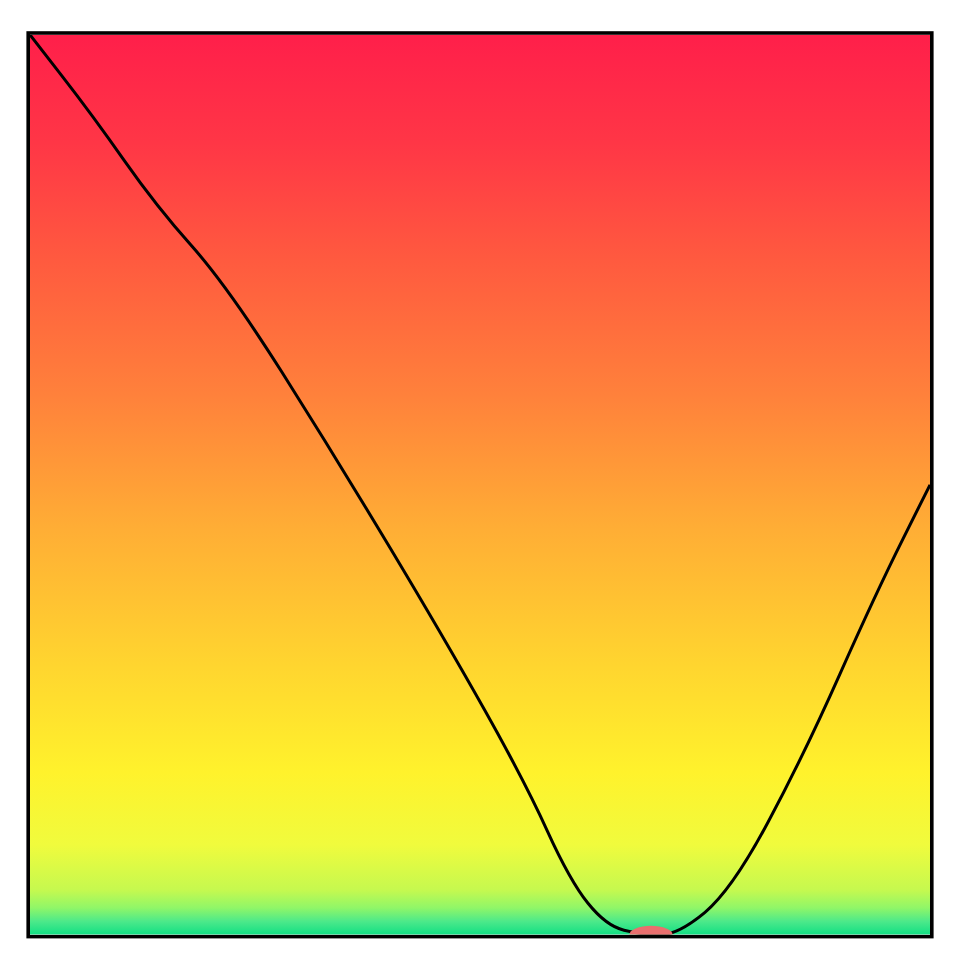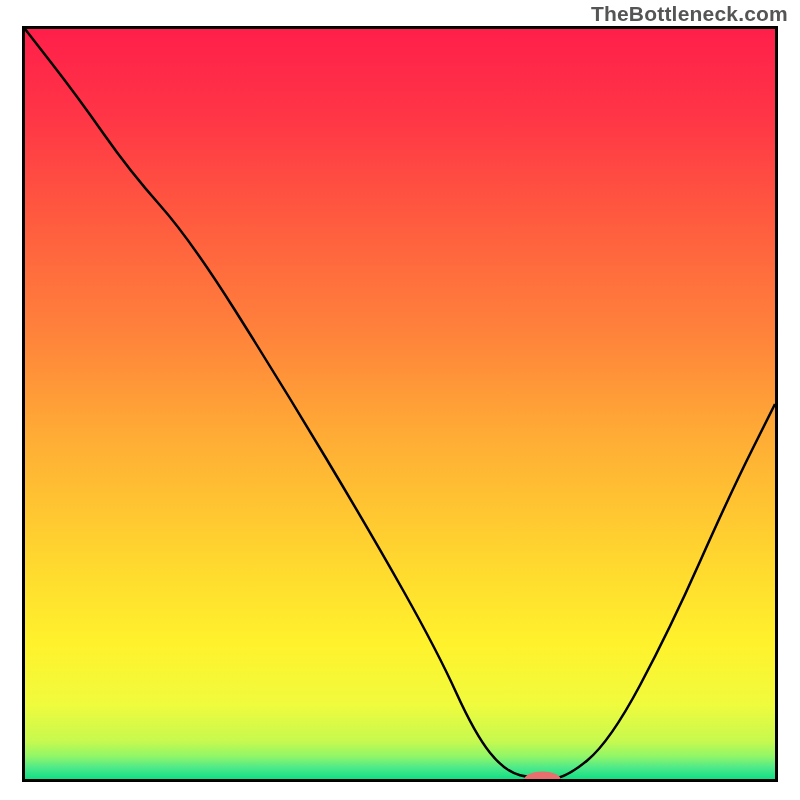--- a/index.html
+++ b/index.html
@@ -39,21 +39,20 @@
     display: block;
     width: 100%;
     height: 100%;
   }
 </style>
 </head>
 <body>
 
 <div class="chart-wrap">
 
-  <div class="watermark">TheBottleneck.com</div>
 
   <div class="plot-box">
     <svg class="plot-svg" viewBox="0 0 100 100" preserveAspectRatio="none">
       <defs>
         <linearGradient id="bg-grad" x1="0" y1="0" x2="0" y2="1">
             <stop offset="0%" stop-color="#ff1f4a"></stop>
             <stop offset="12%" stop-color="#ff3646"></stop>
             <stop offset="25%" stop-color="#ff5a3f"></stop>
             <stop offset="40%" stop-color="#ff813b"></stop>
             <stop offset="55%" stop-color="#ffae35"></stop>

